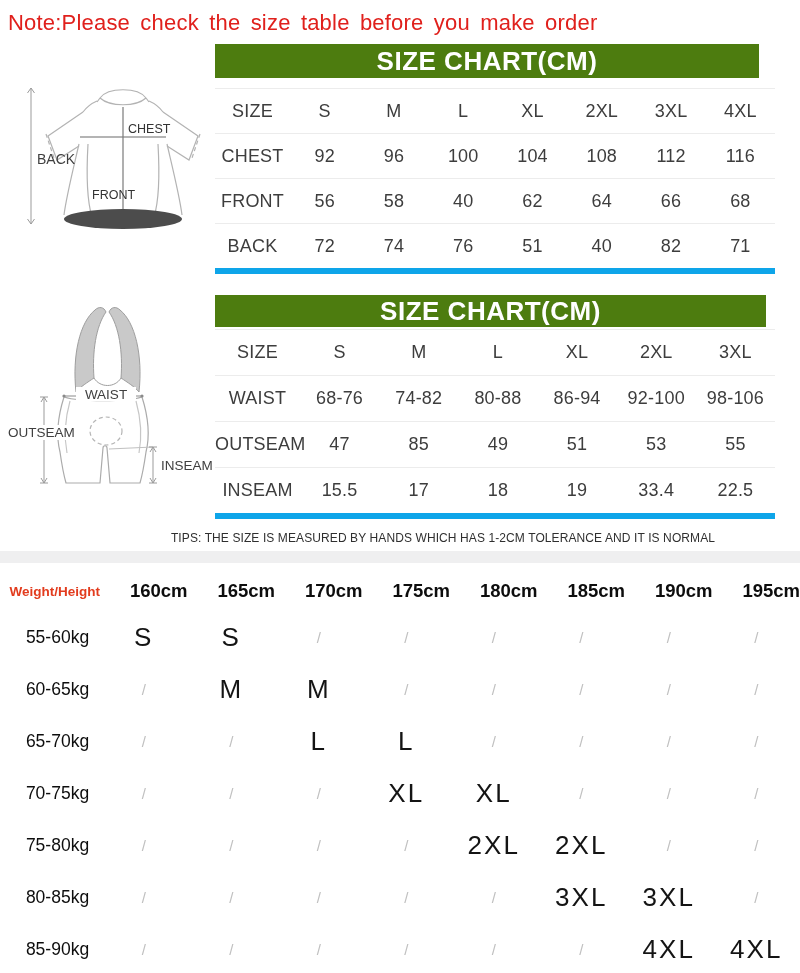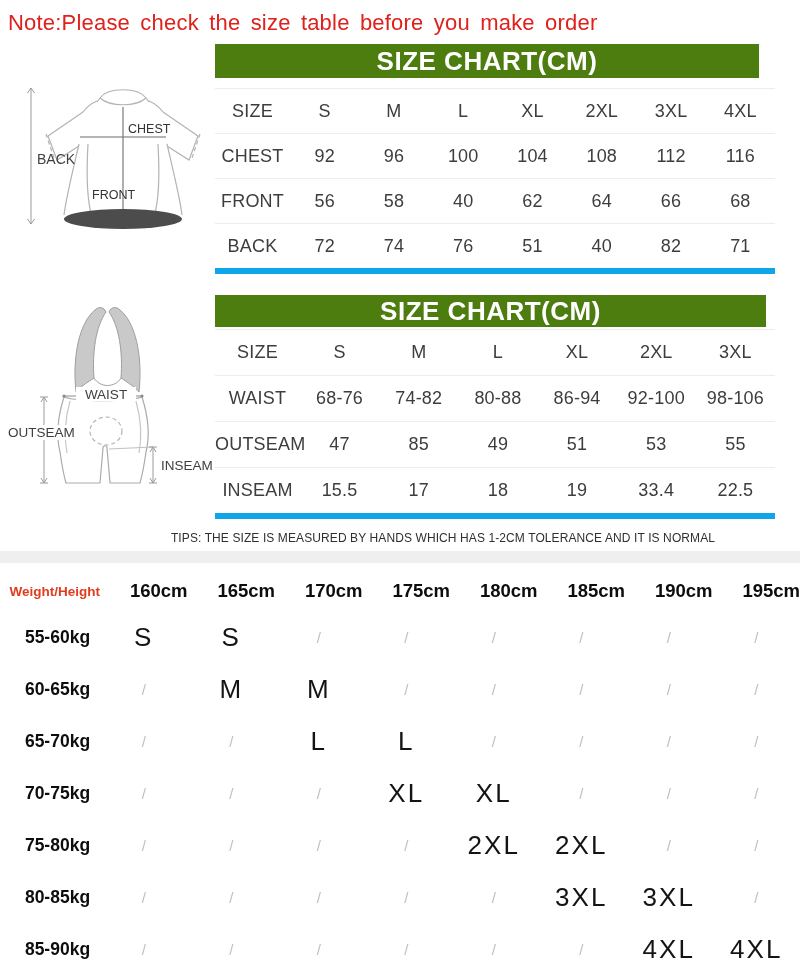--- a/index.html
+++ b/index.html
@@ -58,21 +58,21 @@
   .divider { margin-top: 6px; height: 12px; background: #efeff0; }
 
   .wh { margin-top: 8px; }
   .wh-row {
     display: grid; grid-template-columns: 100px repeat(8, 1fr);
     align-items: center; height: 52px;
   }
   .wh-head { height: 40px; }
   .corner { color: #e23c1e; font-size: 13.5px; font-weight: bold; text-align: right; white-space: nowrap; }
   .hcell { font-size: 18.5px; font-weight: bold; color: #0d0d0d; text-align: right; }
-  .wlabel { font-size: 17.5px; font-weight: bold; color: #0d0d0d; text-align: center; padding-left: 15px; }
+  .wlabel { font-size: 17.5px; font-weight: normal; color: #0d0d0d; text-align: center; padding-left: 15px; }
   .scell { font-size: 26px; color: #141414; text-align: center; letter-spacing: 2px; }
   .scell.muted { font-size: 15px; color: #c0c0c0; letter-spacing: 0; }
 </style>
 </head>
 <body>
 
 <div class="note">Note:Please check the size table before you make order</div>
 
 <div class="section section-jersey">
   <div class="diagram">

